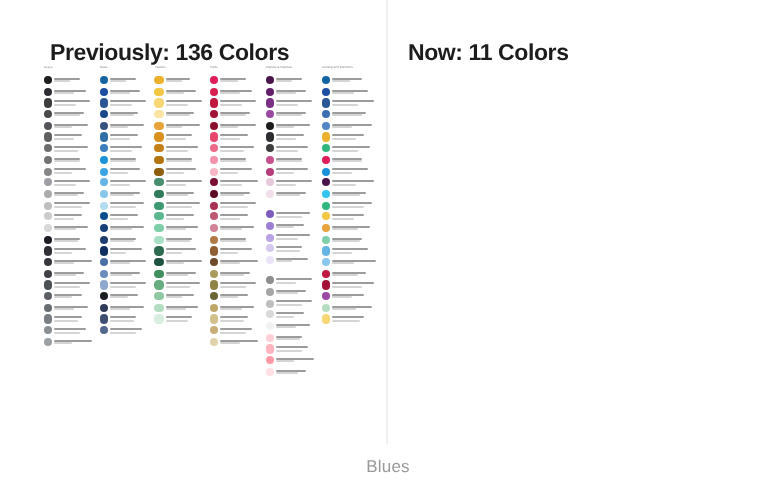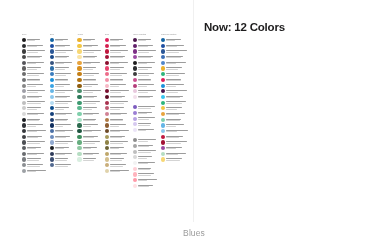--- a/index.html
+++ b/index.html
@@ -69,20 +69,23 @@
   .footer span{
     font-size:8.5px;color:#9b9b9b;font-weight:400;letter-spacing:.1px;
   }
 </style>
 </head>
 <body>
 
 <div class="stage">
 
   <section class="panel panel-left">
+    <div class="title-left">
+      <h1>Previously: 136 Colors</h1>
+    </div>
     <div class="legacy" id="legacy-grid">
         <div class="lcol">
           <div class="lcol-head">Grays</div>
           <div class="lrow">
             <span class="dot" style="background: rgb(29, 28, 29);"></span>
             <span class="ltext">
               <i style="width: 62%;"></i>
               <i class="b" style="width: 40%;"></i>
             </span>
           </div>
@@ -1077,21 +1080,21 @@
             </span>
           </div>
         </div>
       </div>
   </section>
 
   <div class="divider"></div>
 
   <section class="panel panel-right">
     <div class="title-right">
-      <h1>Now: 12 Colors</h1>
+      <h1>Now: 11 Colors</h1>
     </div>
 
   </section>
 </div>
 
 <footer class="footer">
   <span>Blues</span>
 </footer>
 
 </body></html>

